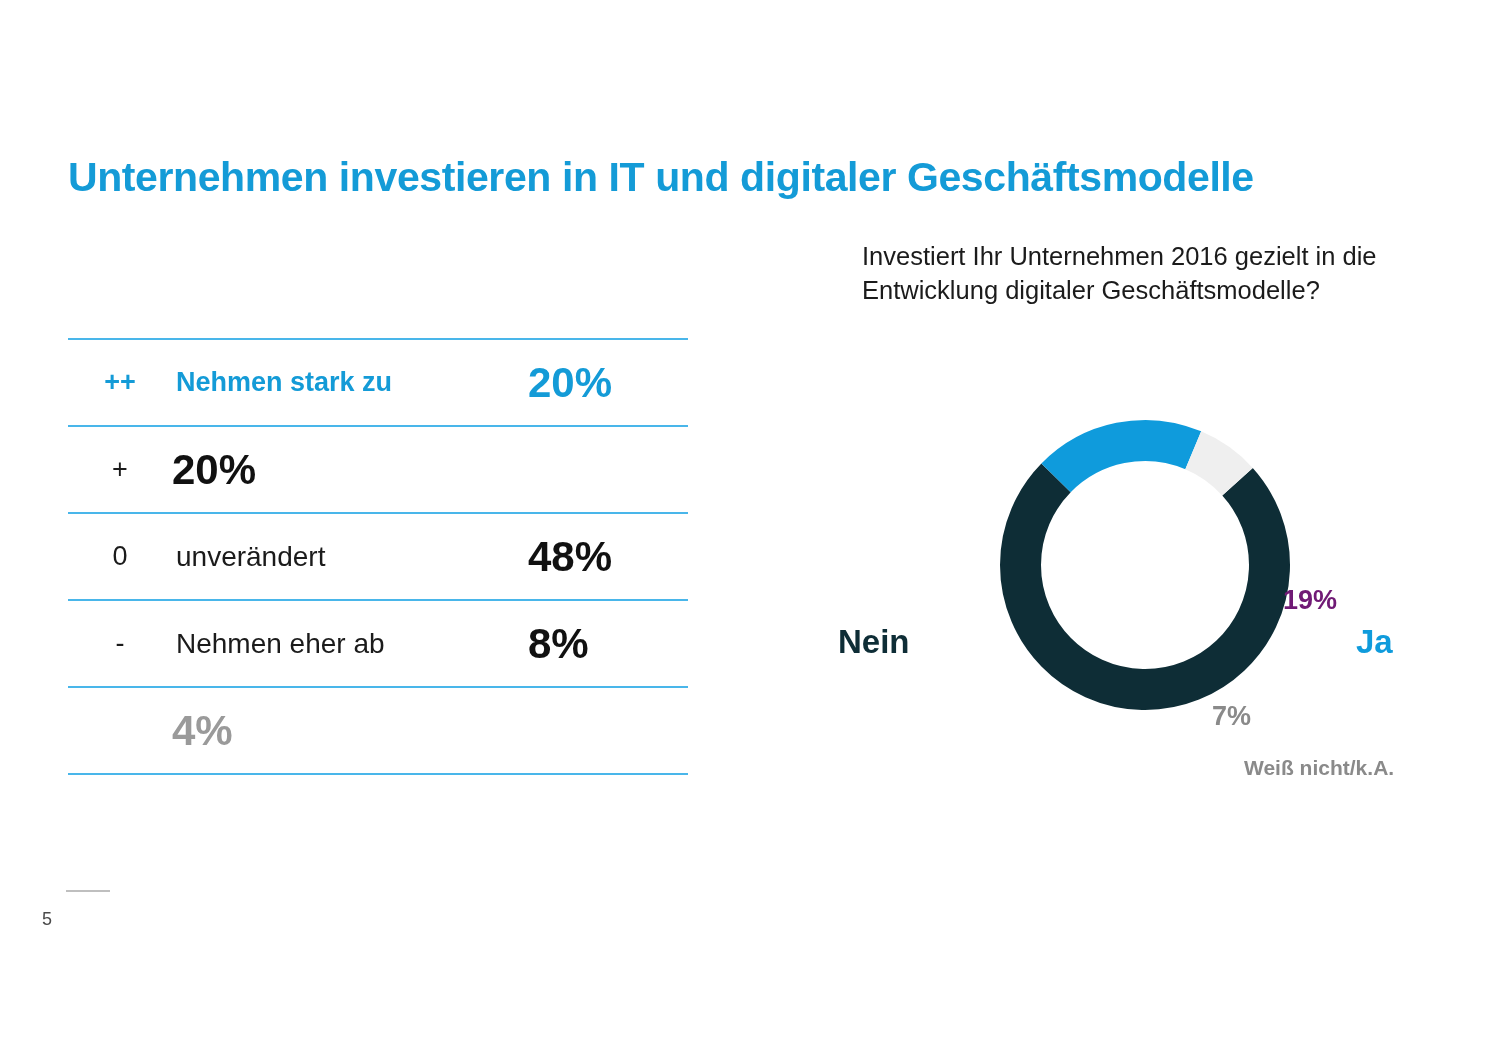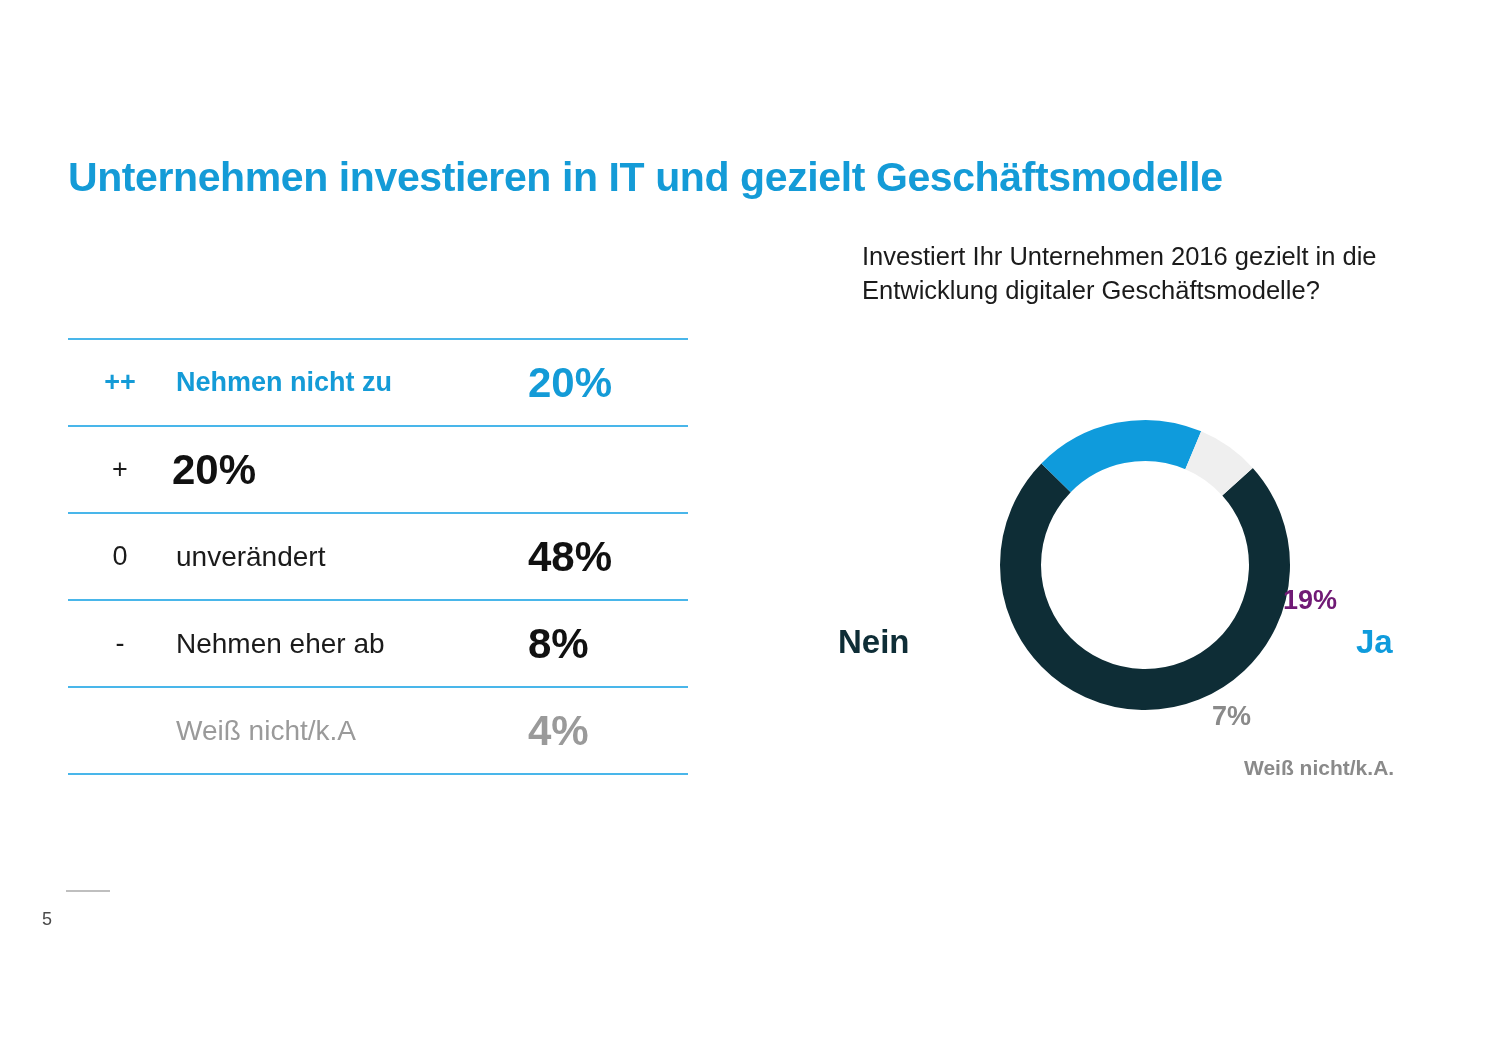--- a/index.html
+++ b/index.html
@@ -184,32 +184,32 @@
     color: #14262c;
     font-family: "Liberation Serif", serif;
     font-weight: normal;
   }
 </style>
 </head>
 <body>
 
 <div id="slide">
 
-  <div id="title">Unternehmen investieren in IT und gezielt Geschäftsmodelle</div>
+  <div id="title">Unternehmen investieren in IT und digitaler Geschäftsmodelle</div>
 
 
   <div class="question" id="question-right">Investiert Ihr Unternehmen 2016 gezielt in die Entwicklung digitaler Geschäftsmodelle?</div>
 
   <div id="table">
 
     <div class="rule"></div>
 
     <div class="row highlight">
       <div class="sym">++</div>
-      <div class="lbl">Nehmen nicht zu</div>
+      <div class="lbl">Nehmen stark zu</div>
       <div class="val">20%</div>
     </div>
 
     <div class="rule"></div>
 
     <div class="row">
       <div class="sym">+</div>
       <div class="val">20%</div>
     </div>
 
@@ -226,21 +226,20 @@
     <div class="row">
       <div class="sym">-</div>
       <div class="lbl">Nehmen eher ab</div>
       <div class="val">8%</div>
     </div>
 
     <div class="rule"></div>
 
     <div class="row muted">
       <div class="sym"></div>
-      <div class="lbl">Weiß nicht/k.A</div>
       <div class="val">4%</div>
     </div>
 
     <div class="rule"></div>
   </div>
 
   <div id="donut-wrap">
     <svg id="donut-svg" width="380" height="380" viewBox="0 0 380 380">
 
       <path fill="none" stroke="#0e2d36" stroke-width="41" d="M 282.52 106.69 A 124.5 124.5 0 1 1 101.05 102.89"></path>

